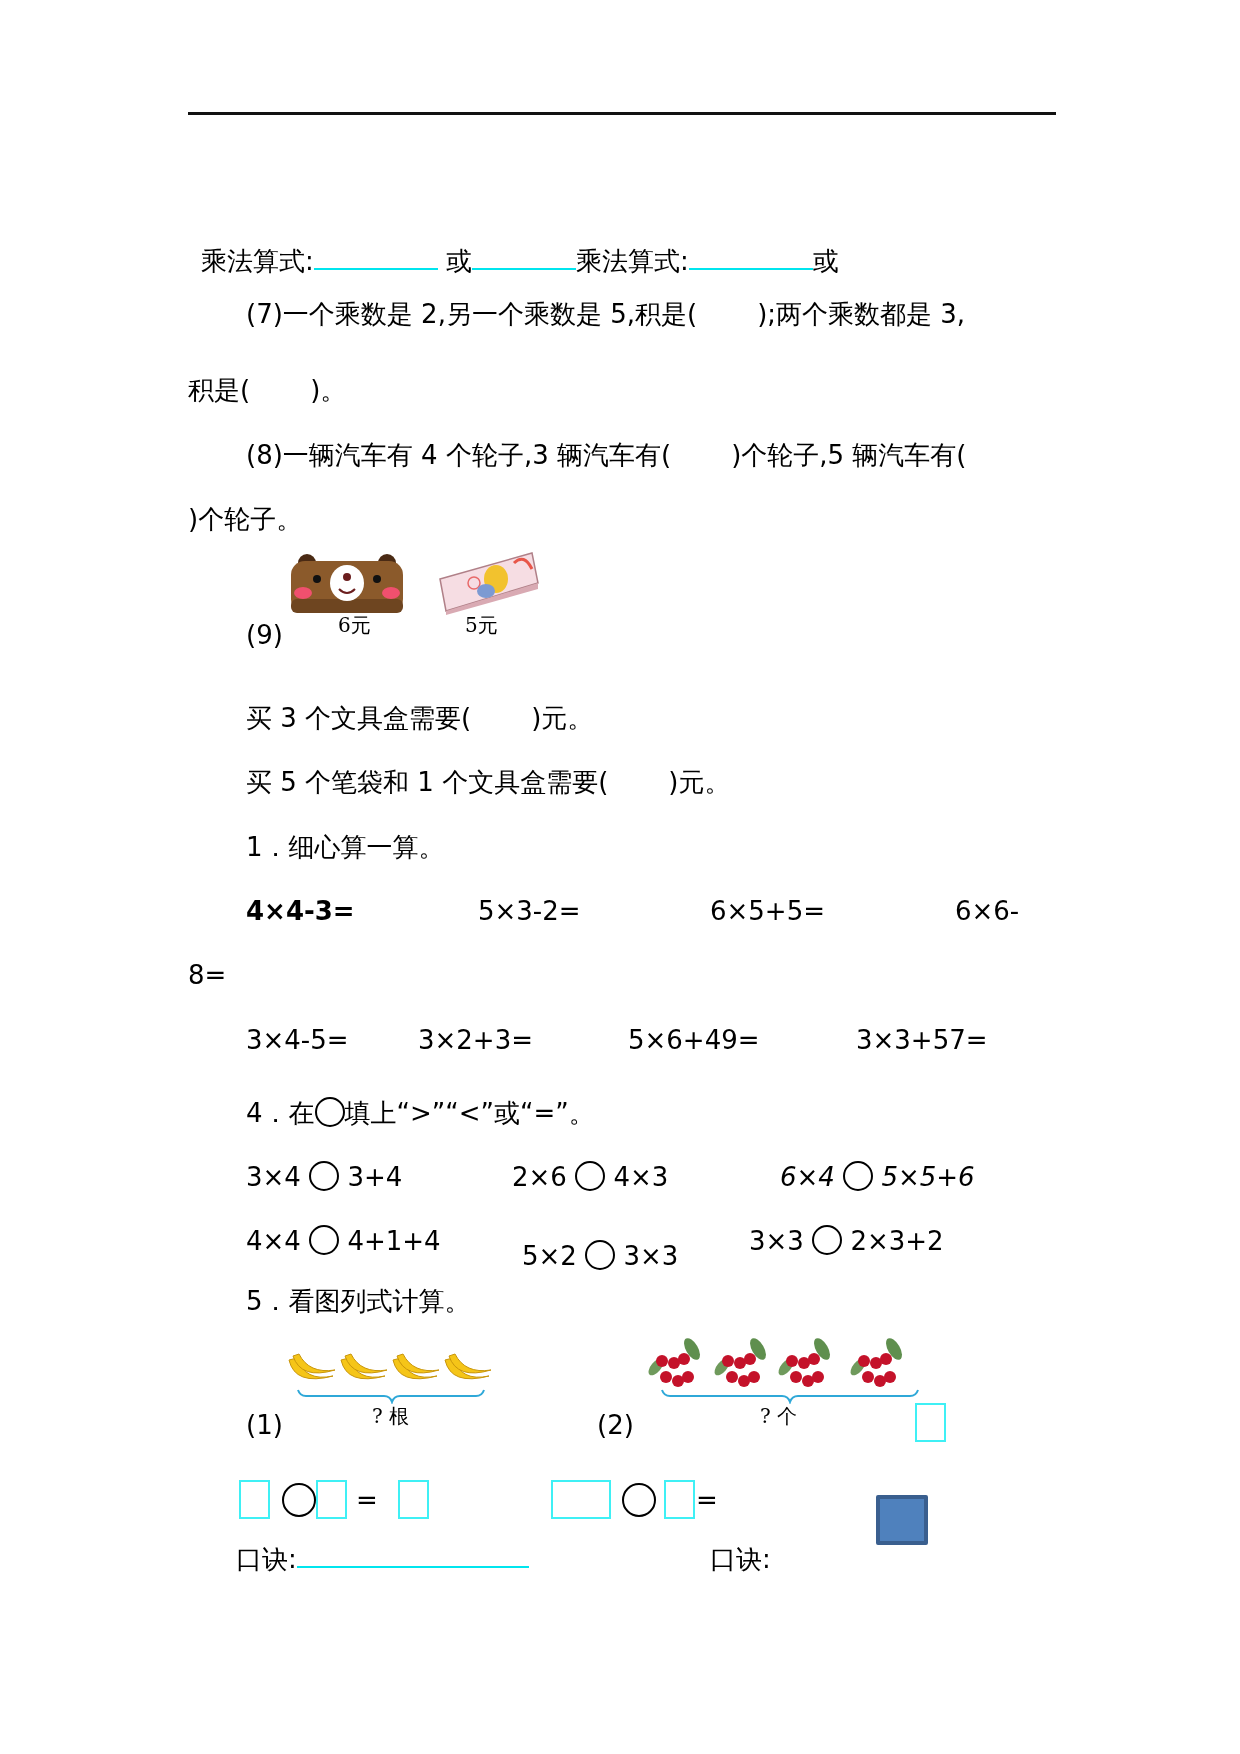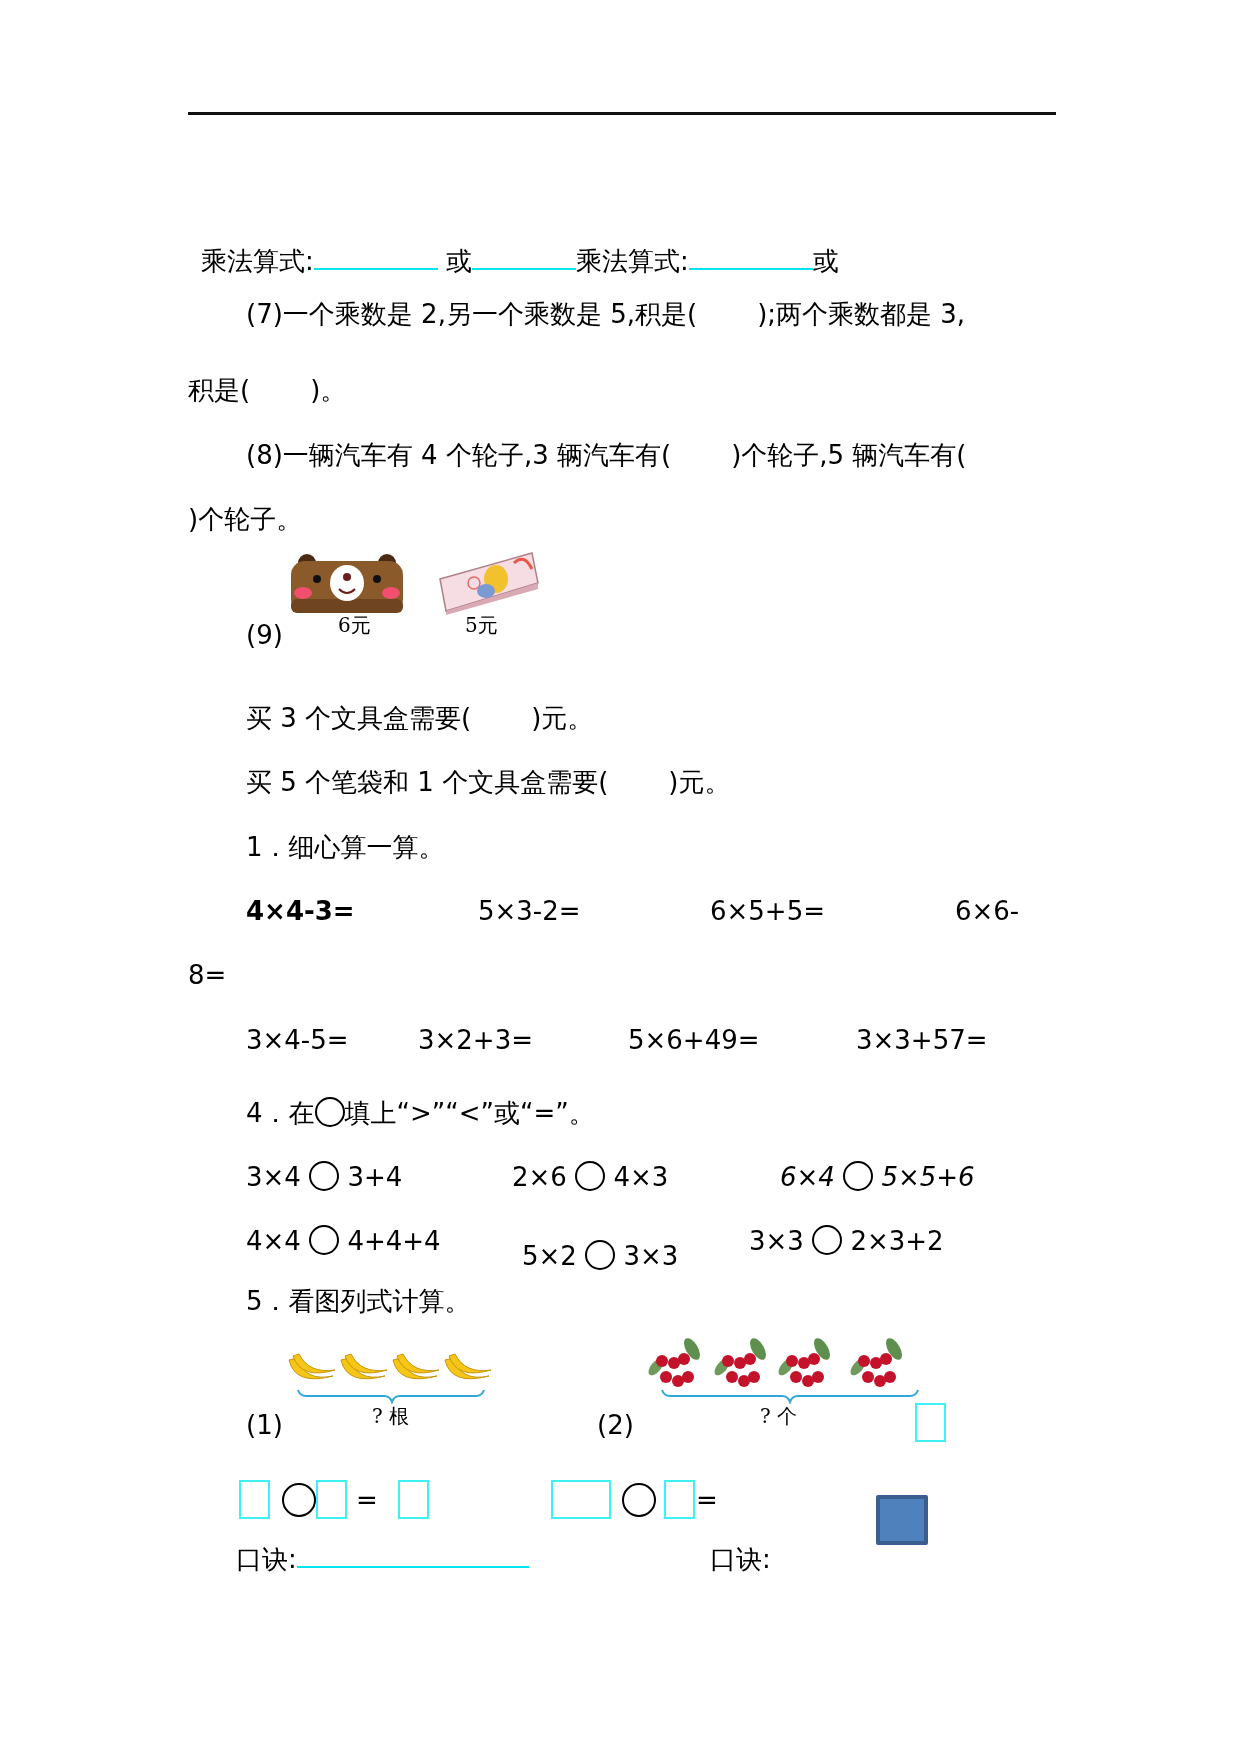--- a/index.html
+++ b/index.html
@@ -93,21 +93,21 @@
   <span>3×4</span> <span class="circle"></span> <span>3+4</span>
 </div>
 <div class="abs" style="left:512px; top:1161px;">
   <span>2×6</span> <span class="circle"></span> <span>4×3</span>
 </div>
 <div class="abs" style="left:780px; top:1161px;font-style:italic;">
   <span>6×4</span> <span class="circle"></span> <span>5×5+6</span>
 </div>
 
 <div class="abs" style="left:246px; top:1225px;">
-  <span>4×4</span> <span class="circle"></span> <span>4+4+4</span>
+  <span>4×4</span> <span class="circle"></span> <span>4+1+4</span>
 </div>
 <div class="abs" style="left:522px; top:1225px;margin-top:15px;">
   <span>5×2</span> <span class="circle"></span> <span>3×3</span>
 </div>
 <div class="abs" style="left:749px; top:1225px;">
   <span>3×3</span> <span class="circle"></span> <span>2×3+2</span>
 </div>
 
 <div class="abs" style="left:246px; top:1286px;">5．看图列式计算。</div>
 

